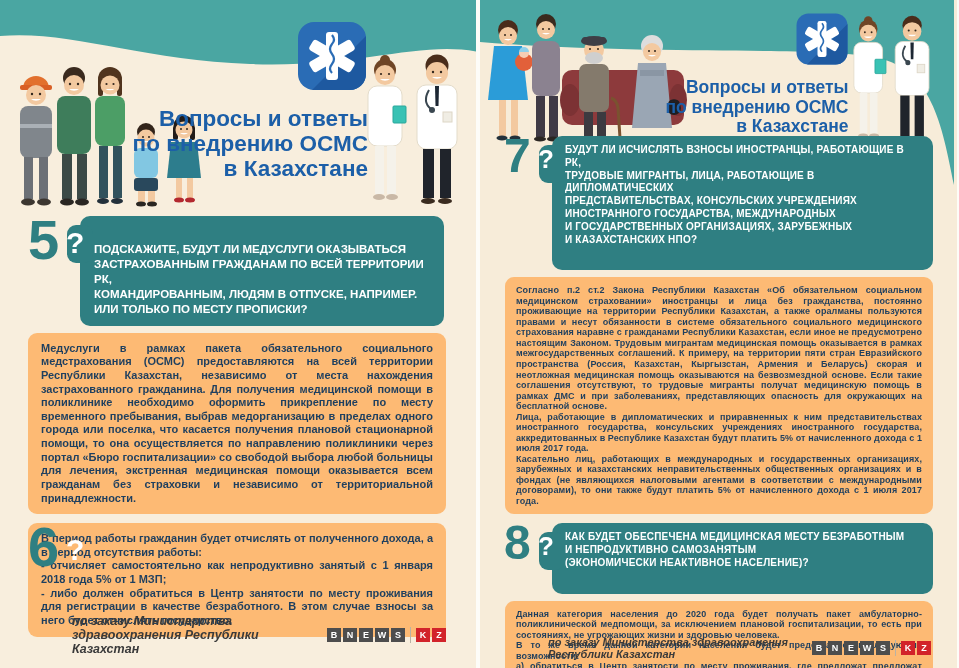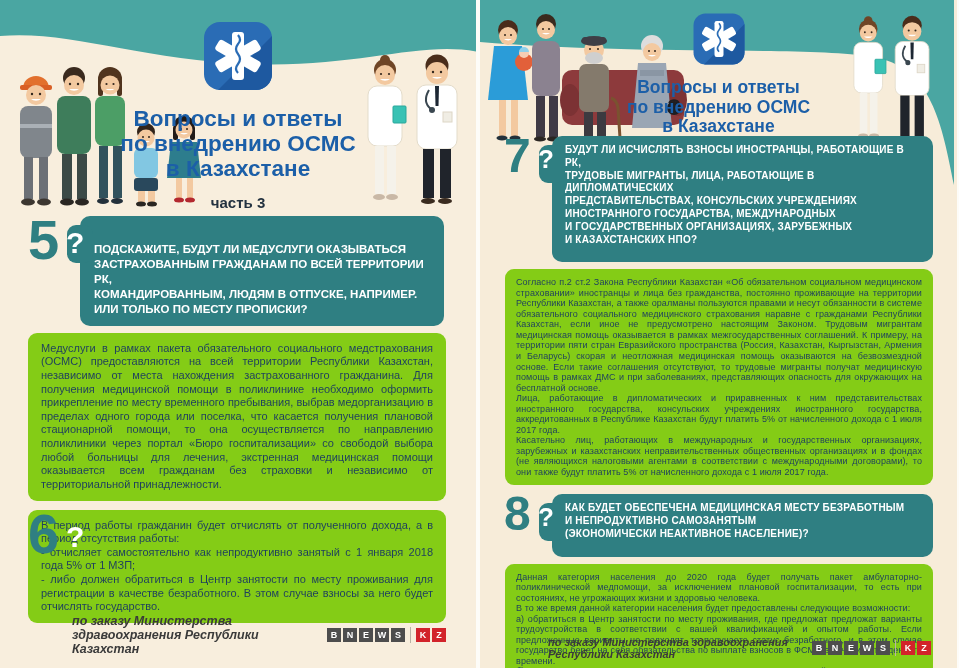--- a/index.html
+++ b/index.html
@@ -6,48 +6,48 @@
   body{
     width:959px;height:668px;overflow:hidden;background:#ffffff;
     font-family:"Liberation Sans",sans-serif;display:flex;
   }
   .panel{position:relative;height:668px;background:#f8eedd;overflow:hidden;}
   .panel-left{width:479px;border-bottom:4px solid #fdfcf8;}
   .panel-right{width:480px;border-left:4px solid #fdfcf8;border-right:2px solid #fdfcf8;border-bottom:3px solid #4aa6a2;background:#f7ecd9;}
   .wave{position:absolute;top:0;left:0;pointer-events:none;}
   .people{position:absolute;}
   
-  .titleblock{position:absolute;left:50%;transform:translateX(-50%);text-align:center;z-index:2;width:260px;}
+  .titleblock{position:absolute;left:50%;transform:translateX(-50%);text-align:right;z-index:2;width:260px;}
   .panel-left .titleblock{top:20px;}
   .panel-right .titleblock{top:12px;}
   .appicon{display:inline-block;}
   .maintitle{font-weight:bold;color:#1c5fa8;white-space:pre-line;}
   .panel-left .maintitle{font-size:22.5px;line-height:1.12;margin-top:10px;}
   .panel-right .maintitle{font-size:17.5px;line-height:1.12;margin-top:8px;}
   .partlabel{font-weight:bold;color:#243240;}
   .panel-left .partlabel{font-size:15px;margin-top:12px;}
   .panel-right .partlabel{font-size:12px;margin-top:7px;}
   
   .content{position:absolute;left:0;right:0;z-index:3;}
   .panel-left .content{top:216px;}
   .panel-right .content{top:136px;}
   .qa{position:relative;margin-bottom:9px;}
   .qbox{position:relative;background:#2f7f82;color:#ffffff;font-weight:bold;border-radius:10px;
         white-space:pre-line;}
   .qbox::before{content:"";position:absolute;left:-13px;top:9px;width:26px;height:38px;
         background:#2f7f82;border-radius:9px;}
   .panel-left .qbox{margin:0 32px 0 80px;padding:26px 12px 9px 14px;font-size:11.5px;line-height:1.3;}
-  .panel-right .qbox{margin:0 24px 0 72px;padding:8px 10px 16px 13px;font-size:10px;line-height:1.28;letter-spacing:.2px;}
+  .panel-right .qbox{margin:0 24px 0 72px;padding:8px 10px 24px 13px;font-size:10px;line-height:1.28;letter-spacing:.2px;}
   .qnum{position:absolute;left:28px;top:-4px;color:#2f7f82;font-weight:bold;z-index:2;}
   .panel-left .qnum{font-size:56px;line-height:1;}
   .panel-right .qnum{font-size:48px;line-height:1;left:24px;}
   .qmark{position:absolute;color:#ffffff;font-weight:bold;z-index:4;}
   .panel-left .qmark{left:66px;top:10px;font-size:30px;}
   .panel-right .qmark{left:58px;top:8px;font-size:26px;}
-  .abox{position:relative;background:#84cc16;border-radius:9px;color:#1e3f5f;font-weight:normal;
+  .abox{position:relative;background:#fdba74;border-radius:9px;color:#1e3f5f;font-weight:bold;
         white-space:pre-line;text-align:justify;}
   .panel-left .abox{margin:7px 30px 0 28px;padding:9px 13px;font-size:11px;line-height:1.24;}
   .panel-right .abox{margin:7px 24px 0 25px;padding:8px 11px;font-size:9px;line-height:1.17;letter-spacing:.1px;}
   
   .footer{position:absolute;left:0;right:0;display:flex;align-items:center;justify-content:space-between;z-index:5;margin-left:44px;}
   .panel-left .footer{bottom:12px;padding:0 30px 0 28px;}
   .panel-right .footer{bottom:8px;padding:0 26px 0 24px;}
   .credit{font-style:italic;font-weight:bold;color:#3a3a3a;}
   .panel-left .credit{font-size:12.5px;}
   .panel-right .credit{font-size:11px;}
@@ -168,21 +168,20 @@
       <g fill="#ffffff">
         <rect x="30" y="12" width="12" height="48" rx="3"></rect>
         <rect x="30" y="12" width="12" height="48" rx="3" transform="rotate(60 36 36)"></rect>
         <rect x="30" y="12" width="12" height="48" rx="3" transform="rotate(120 36 36)"></rect>
       </g>
       <path d="M36,15 q4,5 0,9 q-4,5 0,10 q4,5 0,10 q-4,5 0,9" stroke="#2a6cb5" stroke-width="2.2" fill="none"></path>
     </svg>
     <div class="maintitle">Вопросы и ответы
 по внедрению ОСМС
 в Казахстане</div>
-    <div class="partlabel">часть 3</div>
   </div>
 
   <div class="content">
     <div class="qa">
       <div class="qnum">5</div>
       <div class="qmark">?</div>
       <div class="qbox">ПОДСКАЖИТЕ, БУДУТ ЛИ МЕДУСЛУГИ ОКАЗЫВАТЬСЯ
 ЗАСТРАХОВАННЫМ ГРАЖДАНАМ ПО ВСЕЙ ТЕРРИТОРИИ РК,
 КОМАНДИРОВАННЫМ, ЛЮДЯМ В ОТПУСКЕ, НАПРИМЕР.
 ИЛИ ТОЛЬКО ПО МЕСТУ ПРОПИСКИ?</div>

